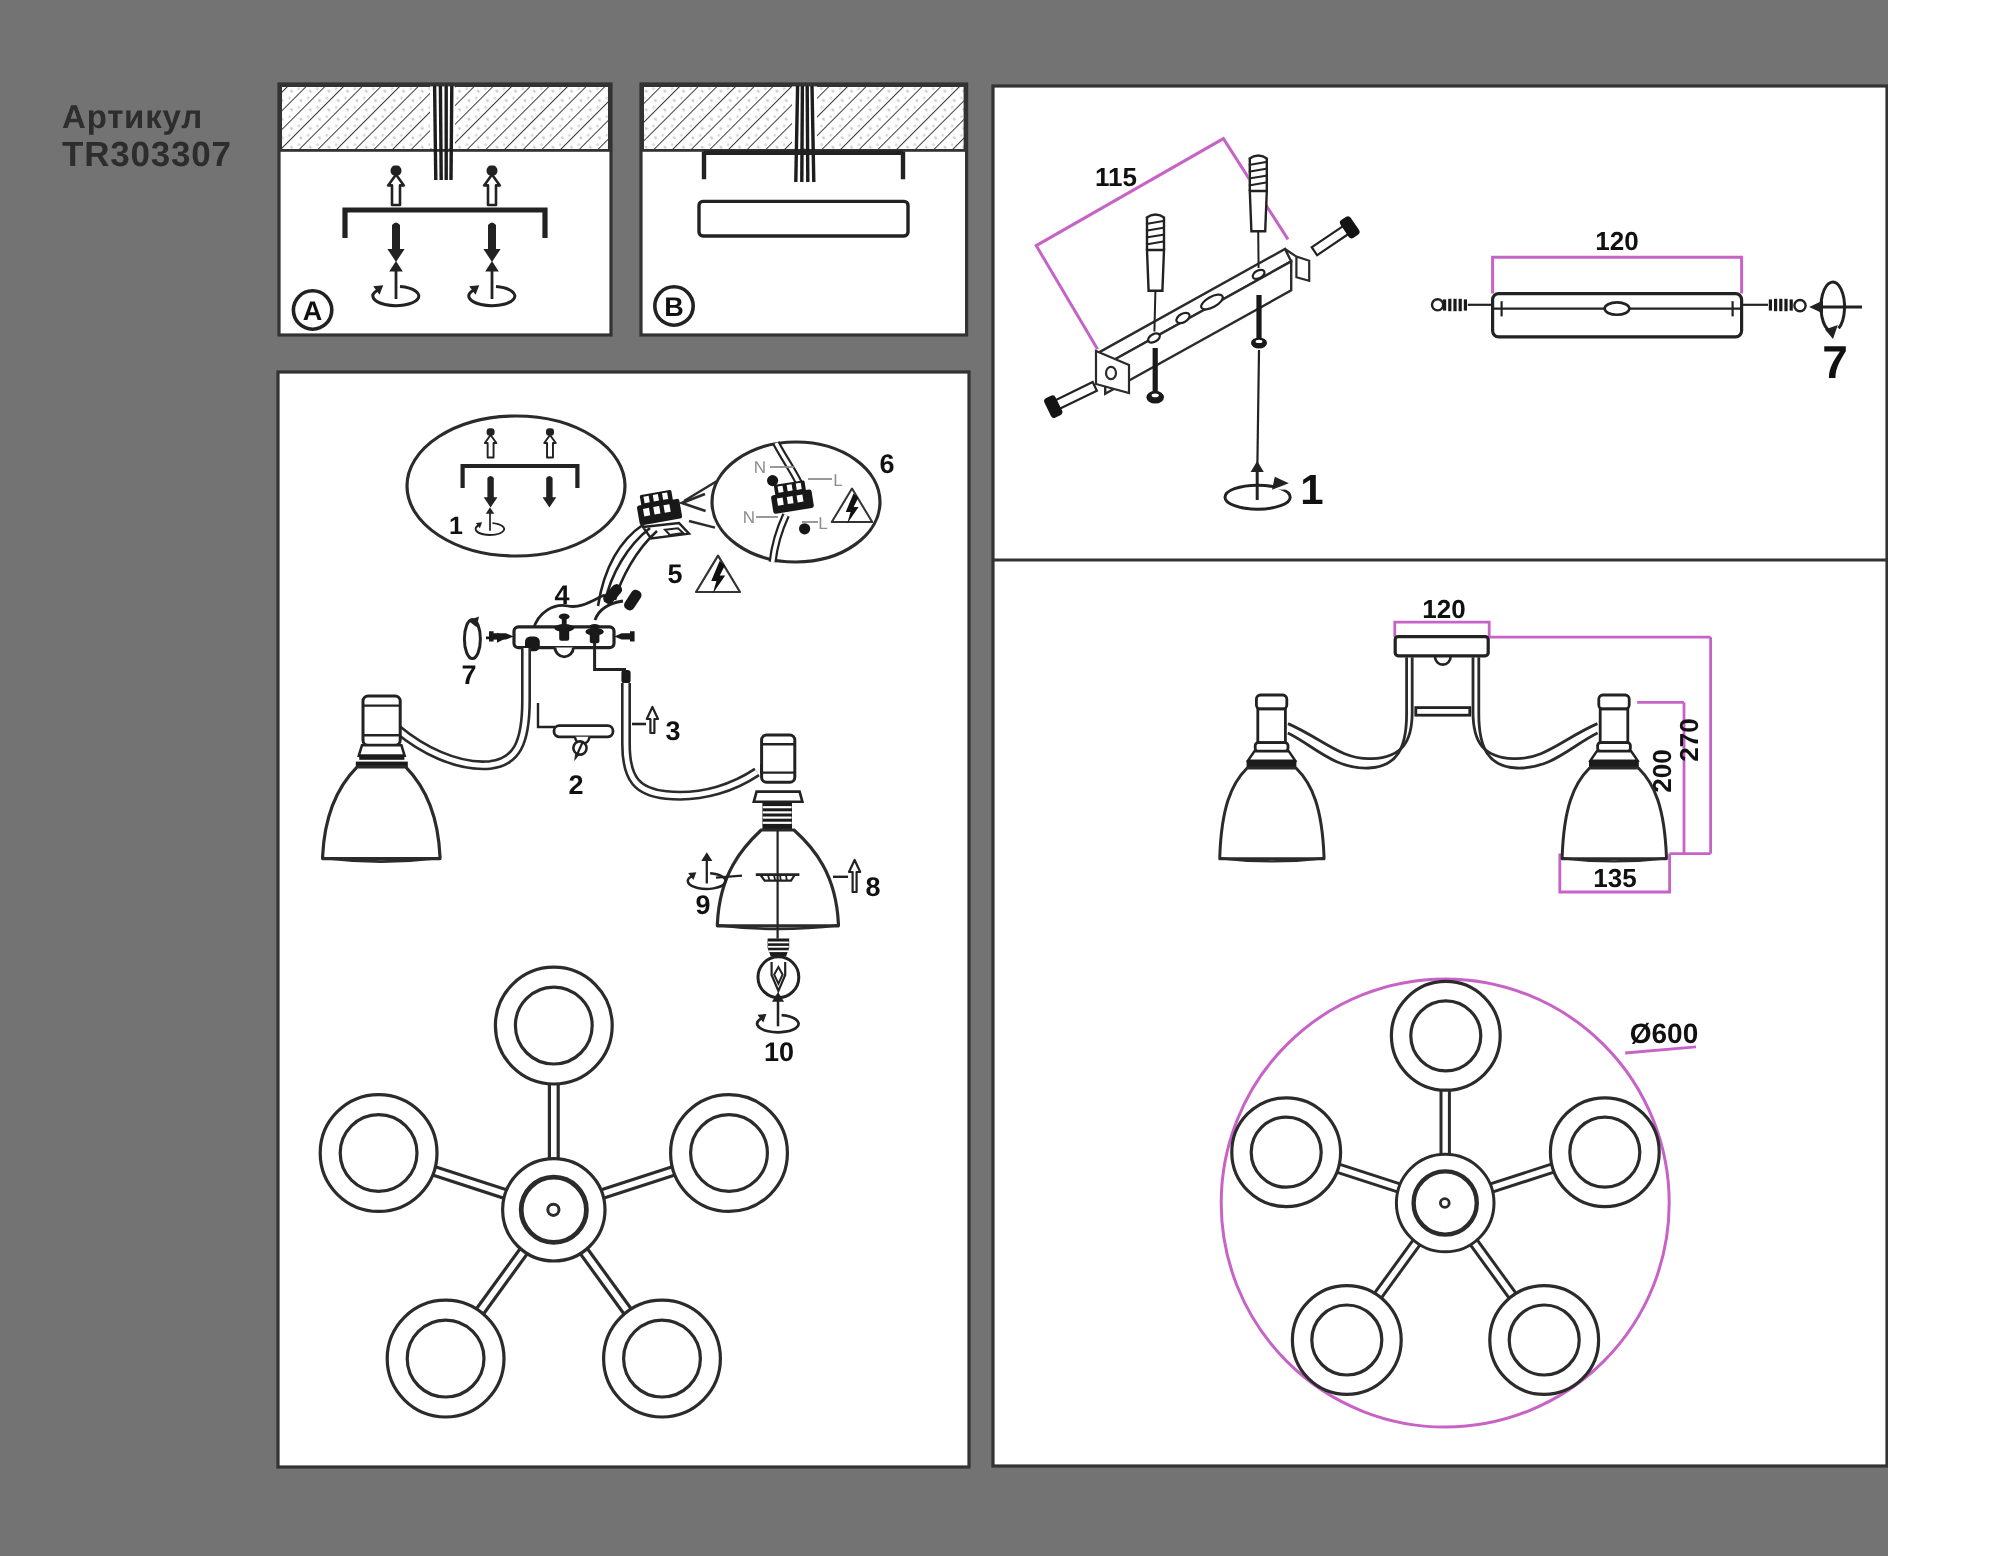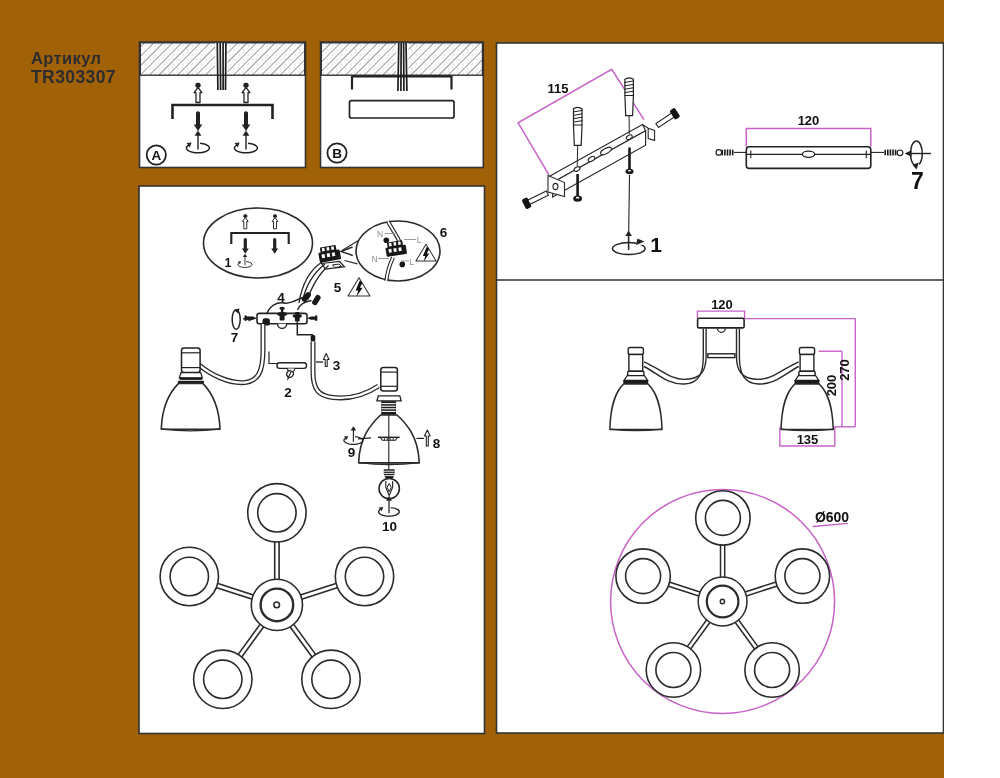--- a/index.html
+++ b/index.html
@@ -1,17 +1,17 @@
 <!DOCTYPE html>
 <html><head>
 <meta charset="utf-8">
 <style>
   html,body{margin:0;padding:0;background:#ffffff;}
   body{font-family:"Liberation Sans", sans-serif;}
-  #page{position:relative;width:944px;height:778px;background:#a16207;overflow:hidden;}
+  #page{position:relative;width:944px;height:778px;background:#737373;overflow:hidden;}
   svg{position:absolute;top:0;left:0;}
   text{font-family:"Liberation Sans", sans-serif;}
 </style>
 </head>
 <body>
 <div id="page">
 <svg width="1000" height="778" viewBox="0 0 1000 778">
 <defs>
   <pattern id="hatch" width="6.6" height="6.6" patternUnits="userSpaceOnUse" patternTransform="rotate(45)">
     <rect width="6.6" height="6.6" fill="#ffffff"></rect>

